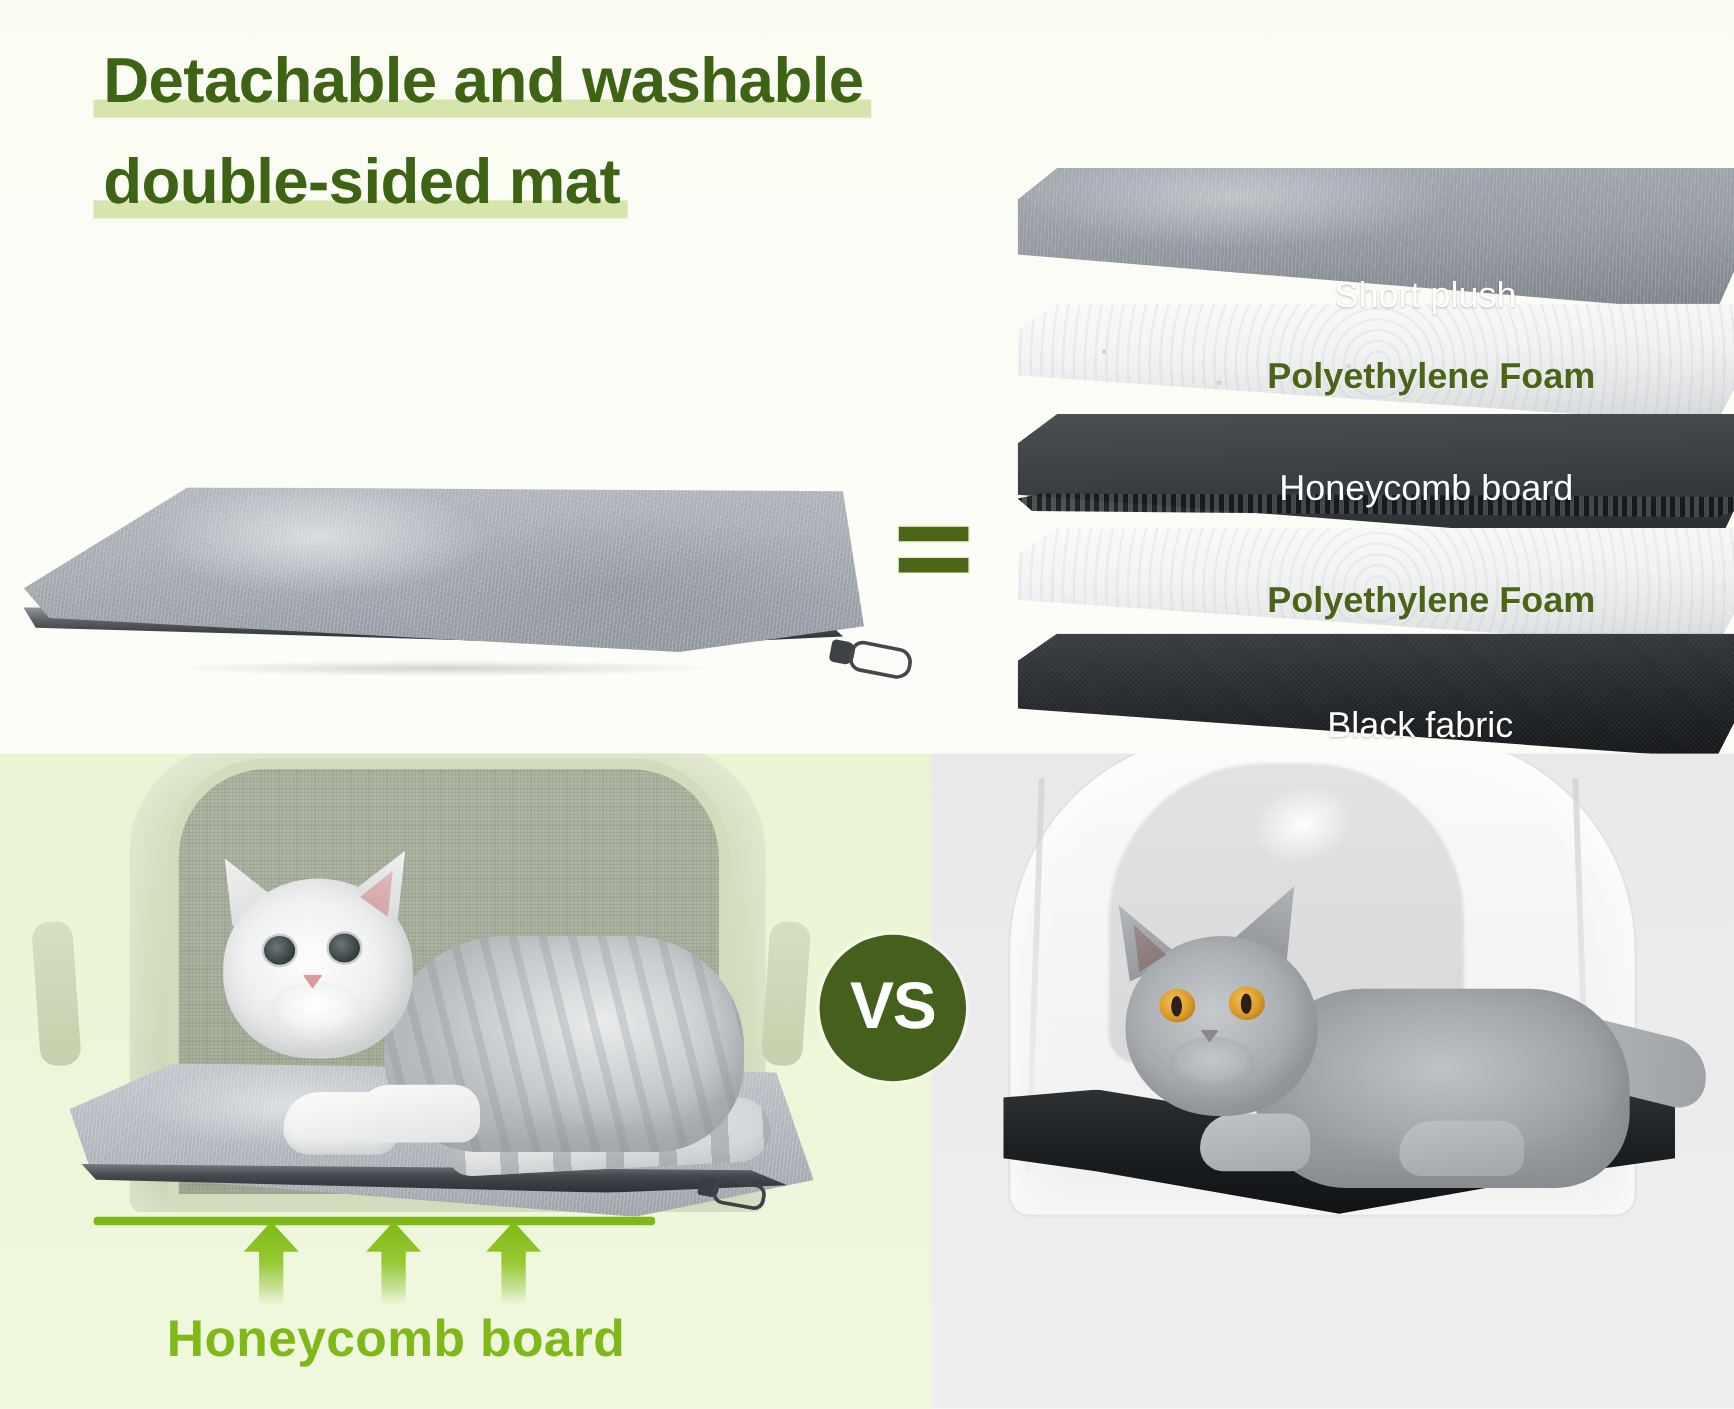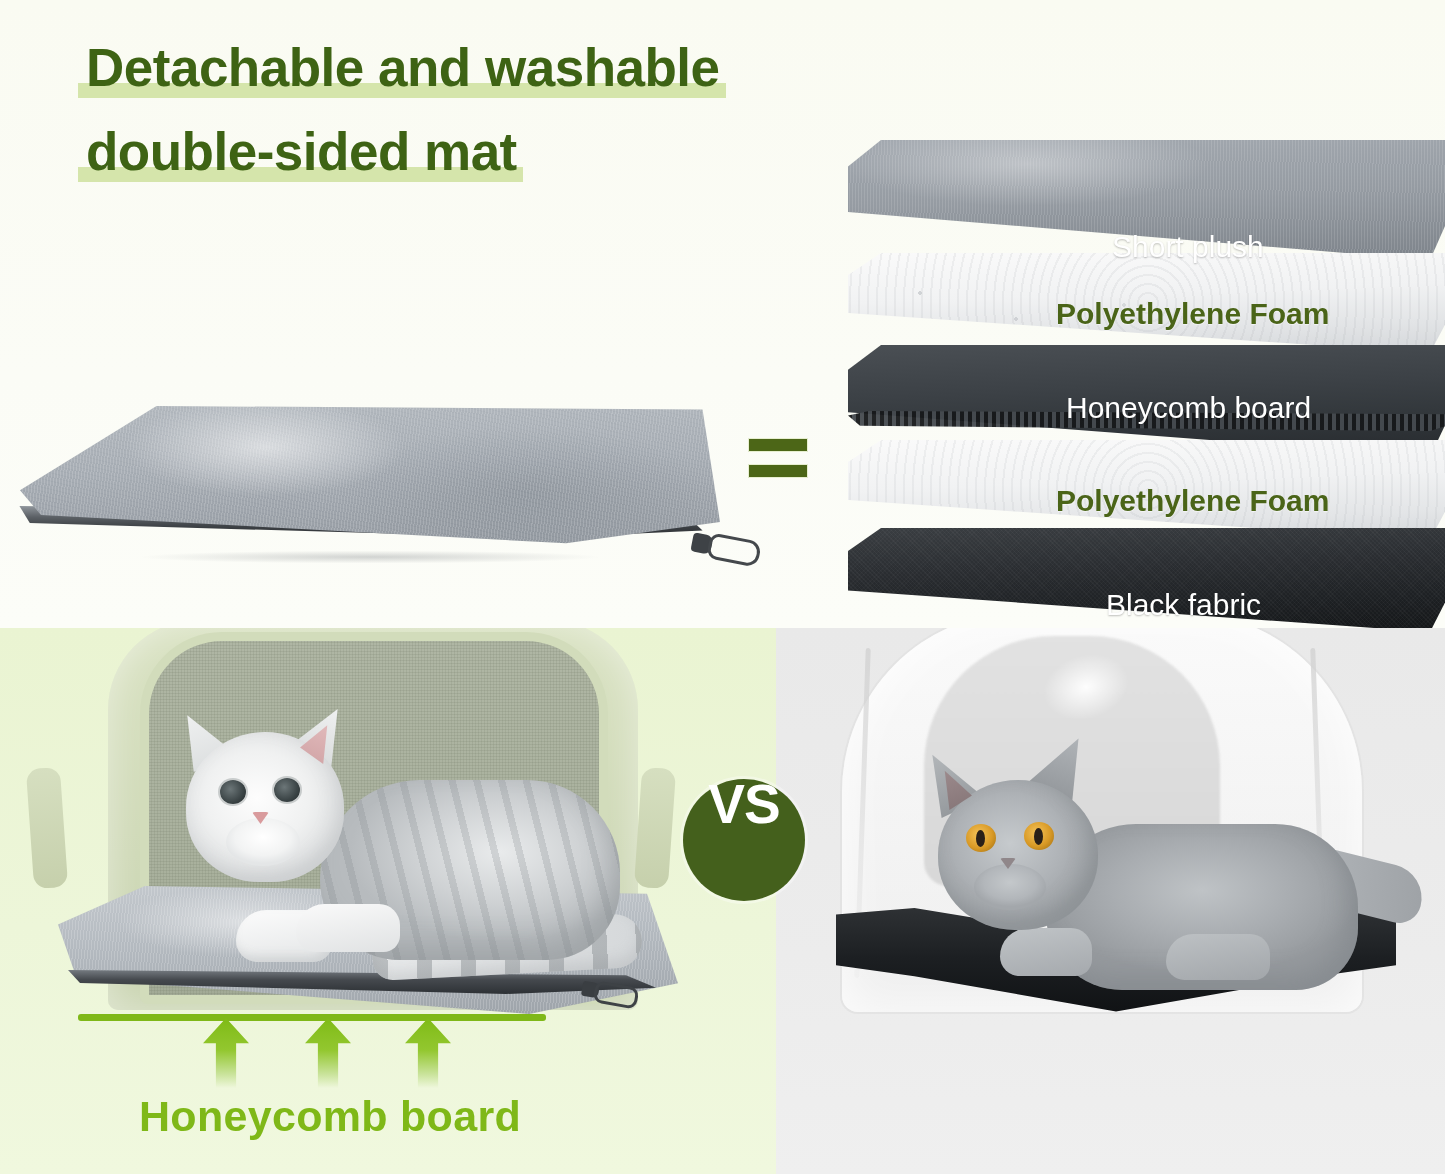--- a/index.html
+++ b/index.html
@@ -289,21 +289,21 @@
     background:linear-gradient(170deg,#C0C4C7,#A5A9AD);border-radius:38px 28px 22px 26px;}
   .cr-paw2{position:absolute;left:270px;top:206px;width:104px;height:46px;
     background:linear-gradient(170deg,#BDC1C4,#A2A6AA);border-radius:36px 26px 20px 24px;}
   .cr-tail{position:absolute;left:392px;top:128px;width:136px;height:56px;
     background:linear-gradient(80deg,#B4B8BC 0%,#9EA2A6 100%);
     border-radius:40px 46px 30px 34px;transform:rotate(14deg);}
 
   
   #vs-badge{position:absolute;left:683px;top:779px;width:122px;height:122px;
     border-radius:50%;background:#44601C;z-index:40;
-    display:flex;align-items:flex-start;justify-content:center;
+    display:flex;align-items:center;justify-content:center;
     box-shadow:0 0 0 3px rgba(255,255,255,.35);}
   #vs-badge span{color:#FFFFFF;font-size:55px;font-weight:bold;letter-spacing:-1px;
     line-height:1;transform:translateY(-2px);}
 </style>
 </head>
 <body>
 
 <div id="page">
 
   <div id="top-panel">

